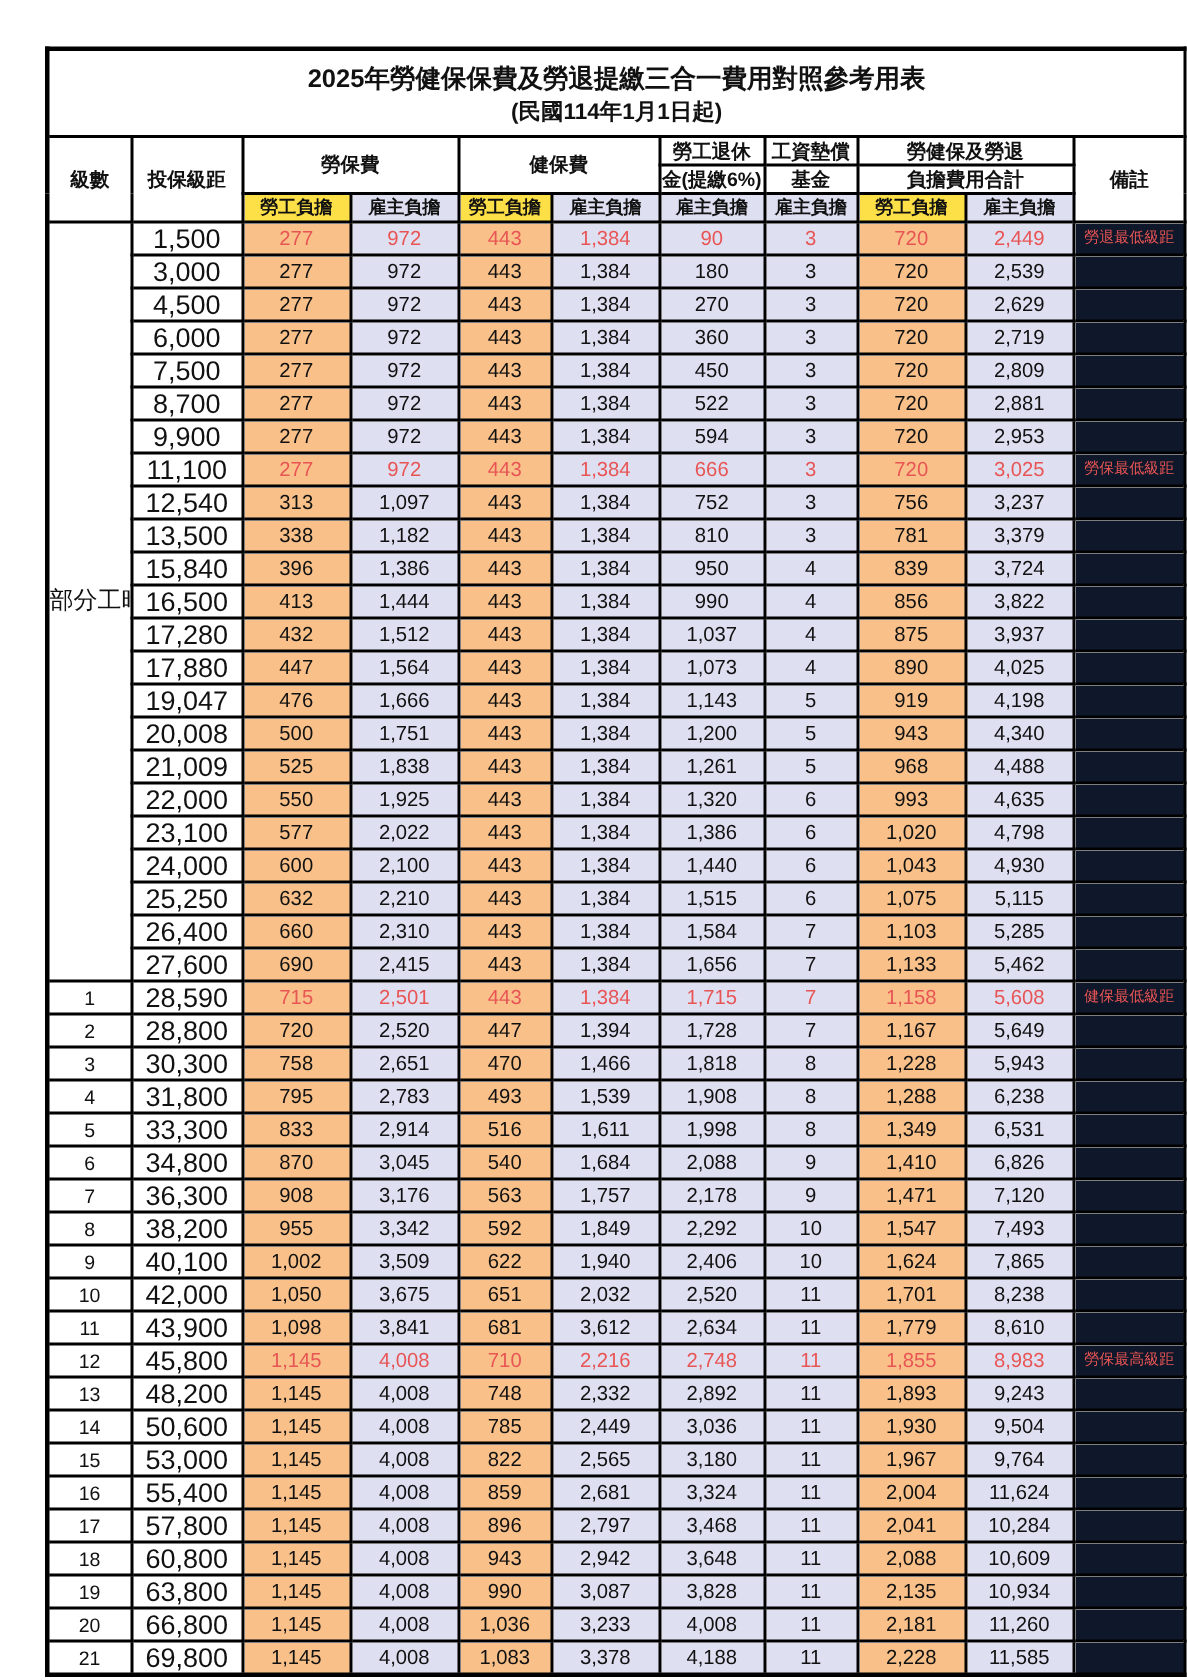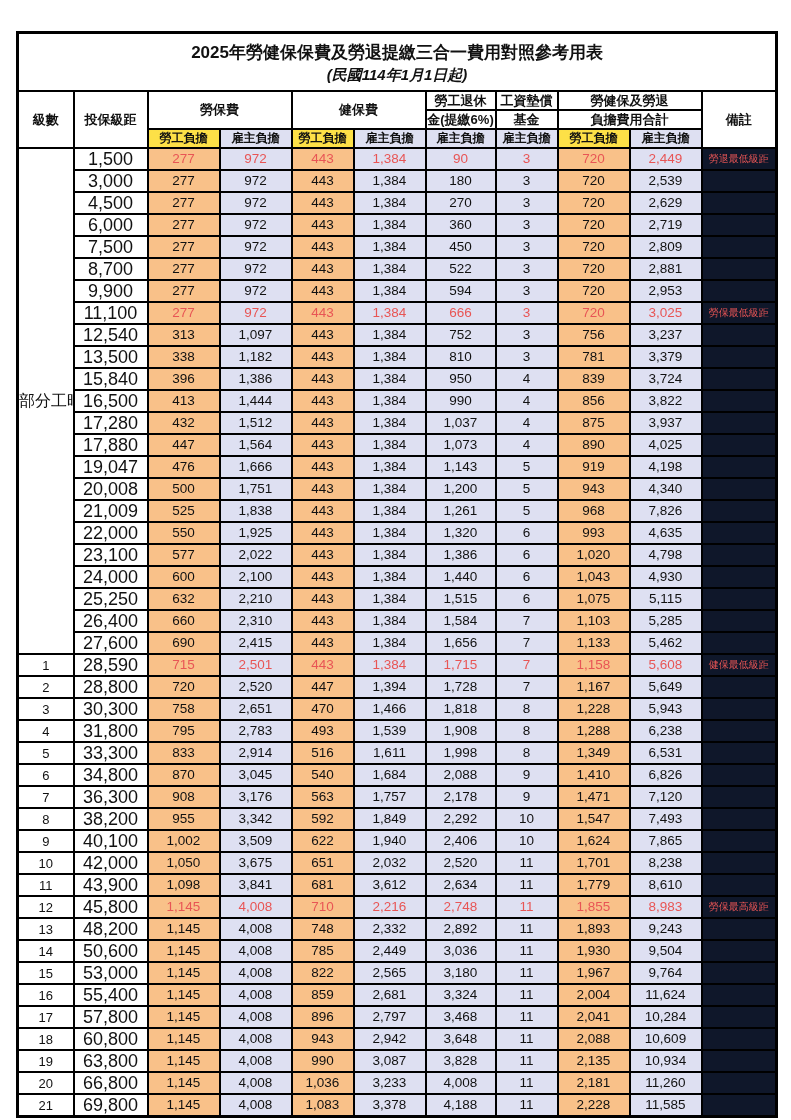--- a/index.html
+++ b/index.html
@@ -1,38 +1,38 @@
 <!DOCTYPE html>
 <html><head>
 <meta charset="utf-8">
 <style>
   html,body{margin:0;padding:0;background:#ffffff;}
   body{
     width:791px;height:1120px;
     font-family:"Liberation Sans","DejaVu Sans",sans-serif;
     color:#111;
   }
-  .page{padding:31px 16px 0 16px;}
+  .page{padding:31px 16px 0 30px;}
   table{
     border-collapse:collapse;
     table-layout:fixed;
     width:759px;
   }
   th,td{
     border:2px solid #000;
     padding:0;
     text-align:center;
     vertical-align:middle;
     overflow:hidden;
     white-space:nowrap;
   }
   table{border:3px solid #000;}
   .title-cell{height:56px;background:#fff;}
   .title-line1{font-size:17px;font-weight:bold;line-height:1.55;}
-  .title-line2{font-size:15px;font-weight:bold;line-height:1.2;font-style:italic;}
+  .title-line2{font-size:15px;font-weight:bold;line-height:1.2;}
   thead .h th{font-size:13px;font-weight:bold;height:17px;line-height:1.05;background:#fff;}
   thead .h3 th{font-size:12px;}
   thead th.emp{background:#fde047;}
   thead th.er{background:#DEE0F2;}
   
   tbody td{height:20px;font-size:13.5px;line-height:1;}
   td.level{background:#fff;font-size:13px;}
   td.part-time{font-size:16px;letter-spacing:0;}
   td.bracket{background:#fff;font-size:18px;}
   td.emp{background:#F9C189;}
@@ -287,21 +287,21 @@
         </tr>
         <tr>
           <td class="bracket">21,009</td>
           <td class="emp">525</td>
           <td class="er">1,838</td>
           <td class="emp">443</td>
           <td class="er">1,384</td>
           <td class="er">1,261</td>
           <td class="er">5</td>
           <td class="emp">968</td>
-          <td class="er">7,826</td>
+          <td class="er">4,488</td>
           <td class="note"></td>
         </tr>
         <tr>
           <td class="bracket">22,000</td>
           <td class="emp">550</td>
           <td class="er">1,925</td>
           <td class="emp">443</td>
           <td class="er">1,384</td>
           <td class="er">1,320</td>
           <td class="er">6</td>

